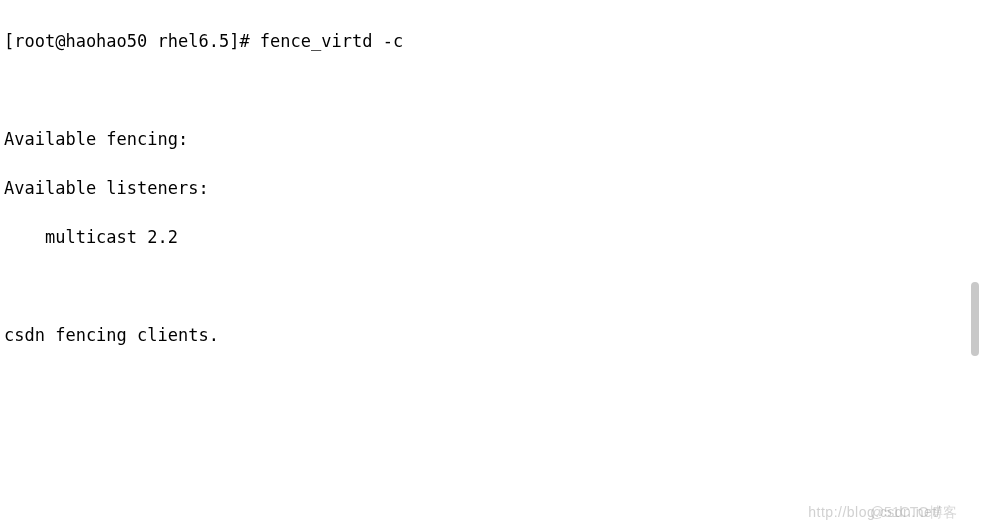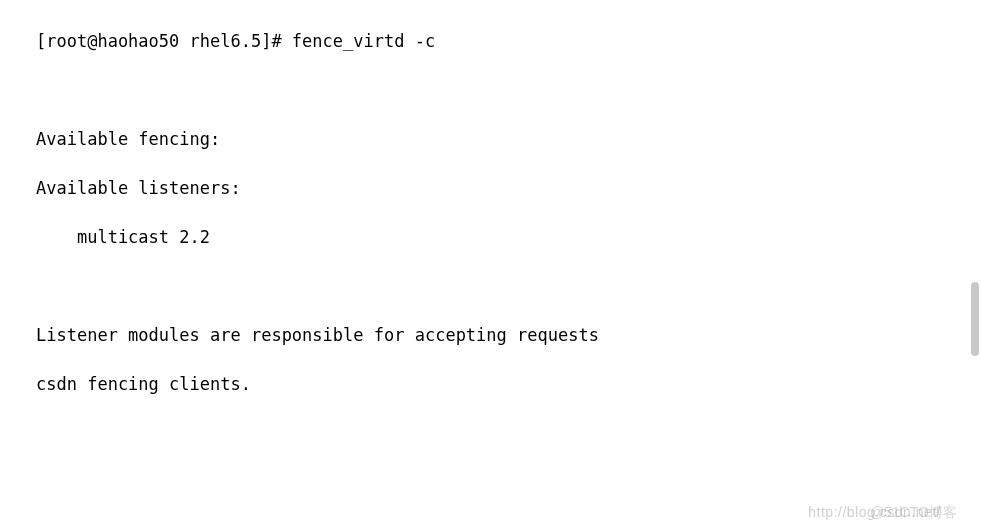--- a/index.html
+++ b/index.html
@@ -18,21 +18,20 @@
       overflow: hidden;
       position: relative;
     }
     .terminal {
       padding: 4px 4px;
       white-space: pre;
     }
     .line {
       display: block;
       min-height: 24.5px;
-      margin-left: 32px;
     }
     .scrollbar-track {
       position: absolute;
       right: 1px;
       top: 0;
       width: 10px;
       height: 100%;
       background: transparent;
     }
     .scrollbar-thumb {
@@ -66,21 +65,20 @@
 </head>
 <body>
 
 <div class="terminal">
 <span class="line">[root@haohao50 rhel6.5]# fence_virtd -c</span>
 <span class="line"></span>
 <span class="line">Available fencing:</span>
 <span class="line">Available listeners:</span>
 <span class="line">    multicast 2.2</span>
 <span class="line"></span>
-<span class="line">Listener modules are responsible for accepting requests</span>
 <span class="line">csdn fencing clients.</span>
 <span class="line"></span>
 
 
 
 
 
 
 
 

